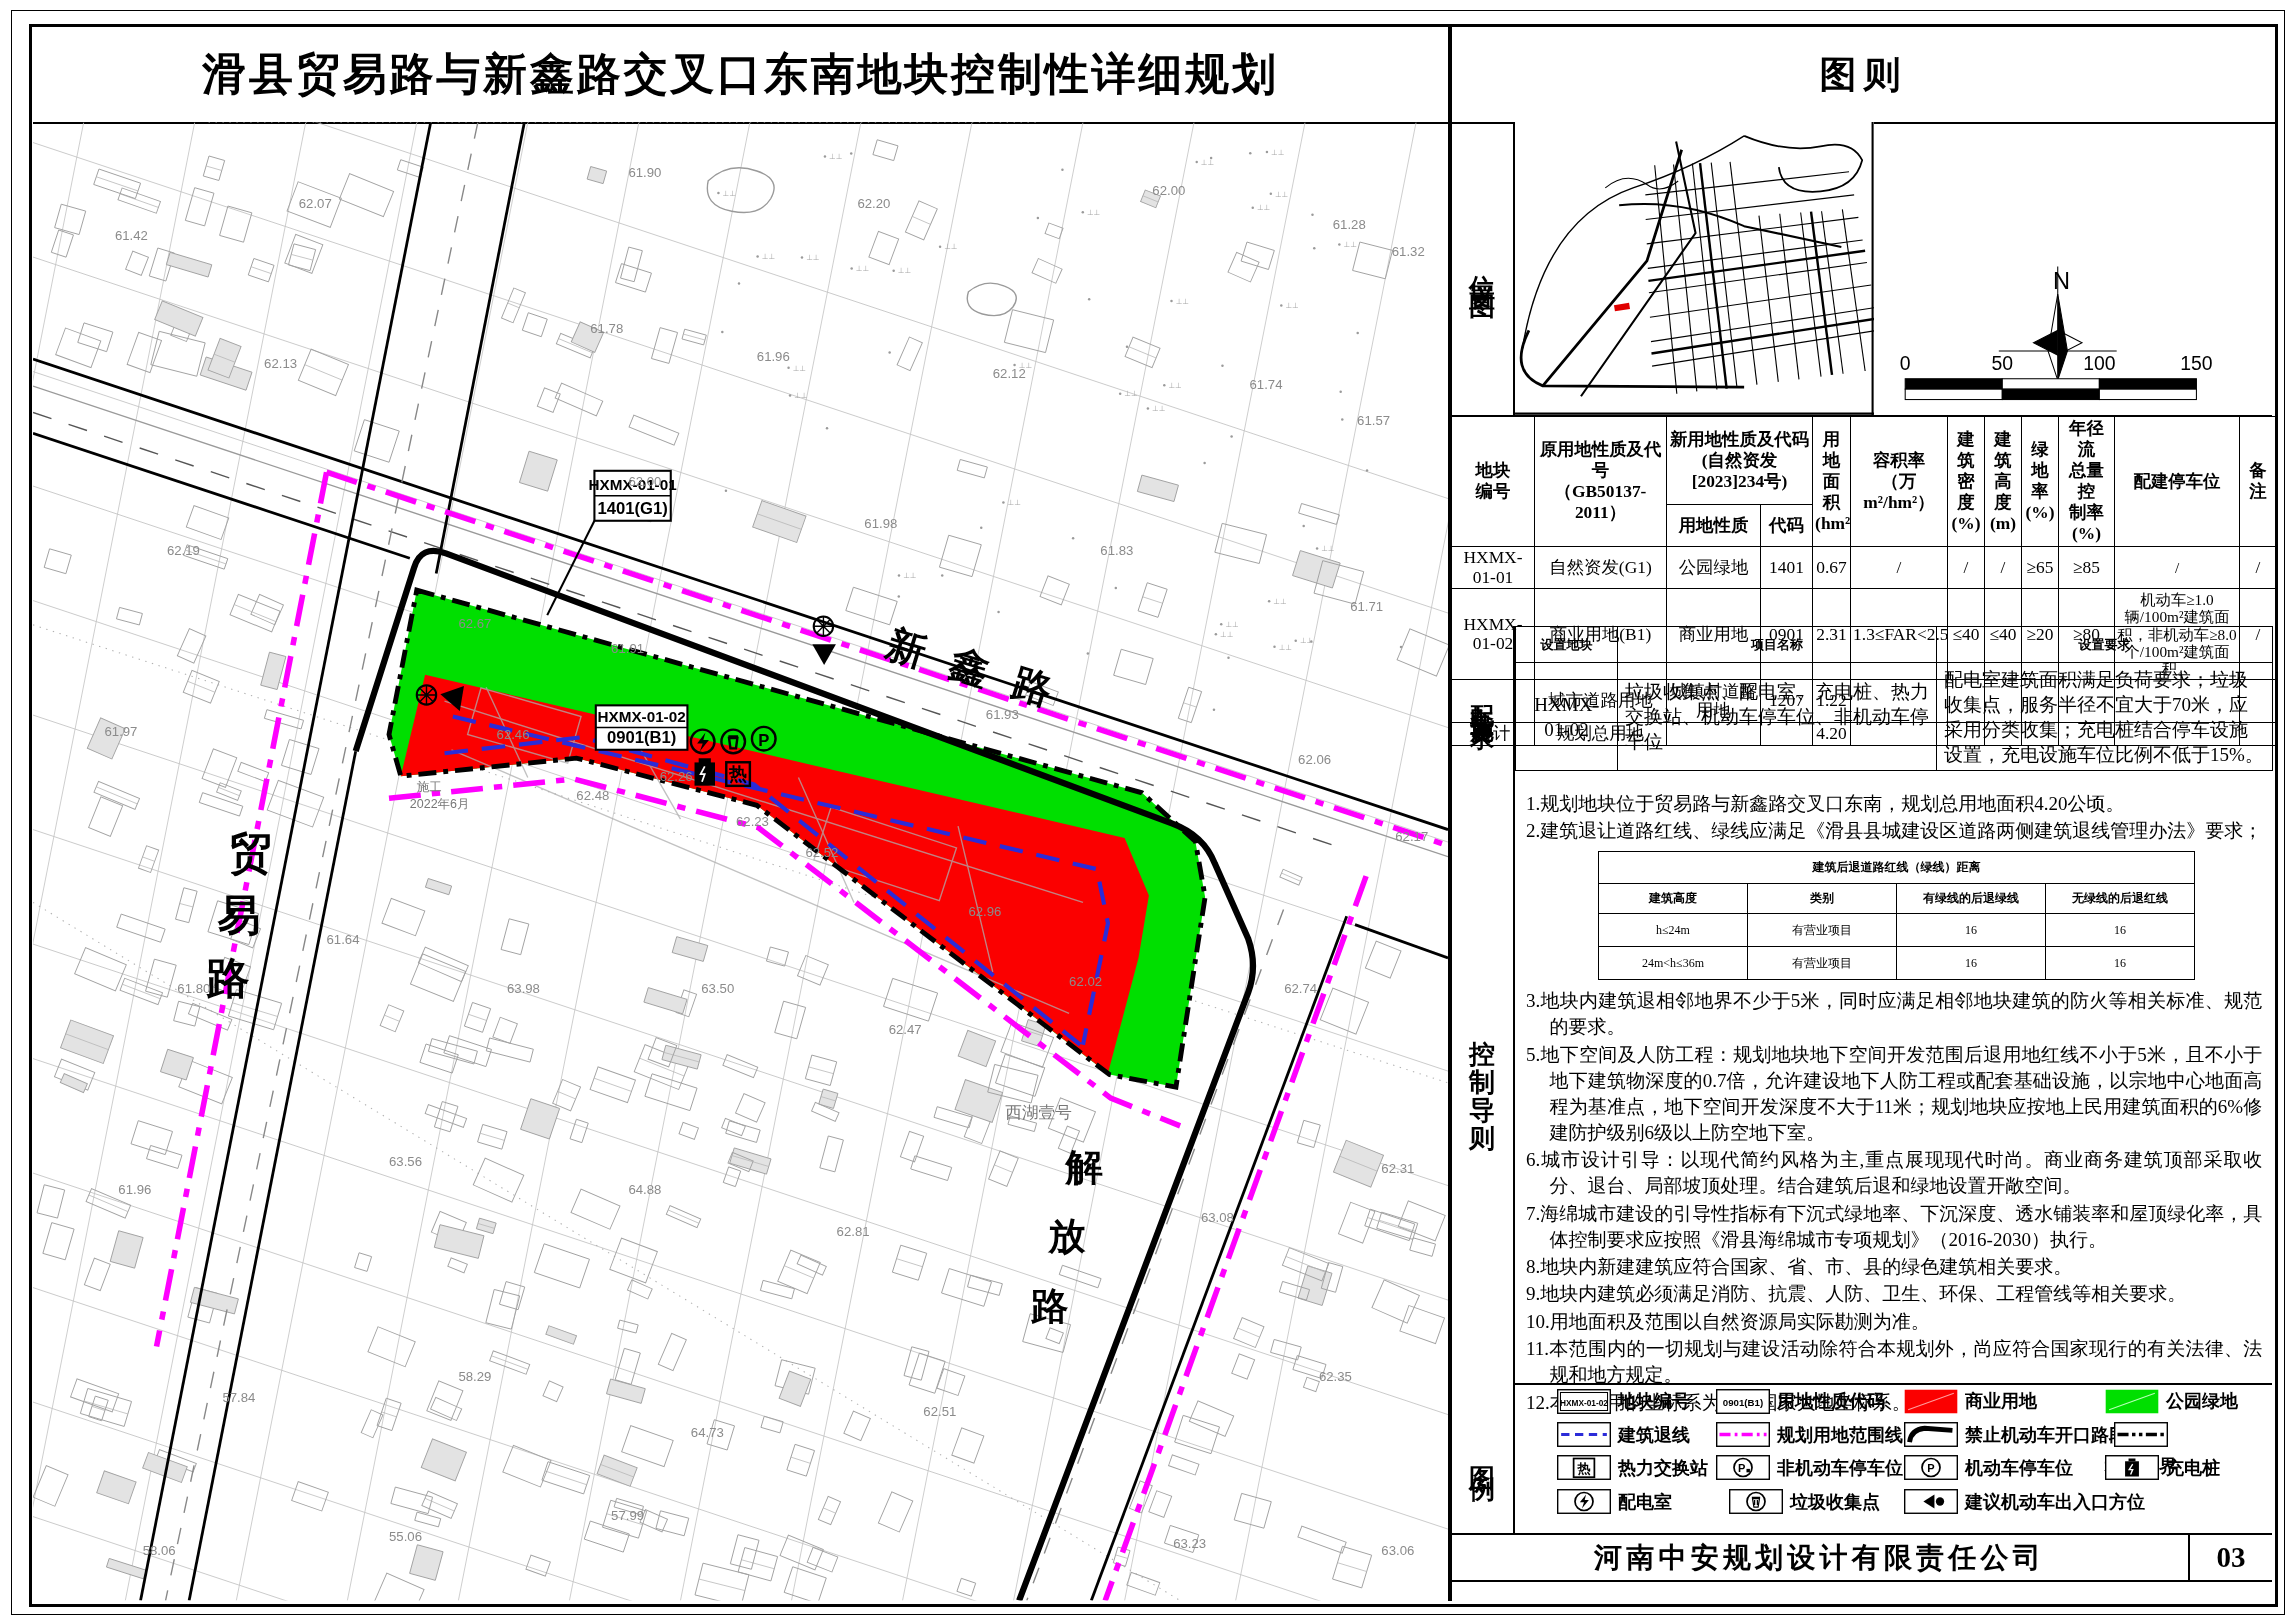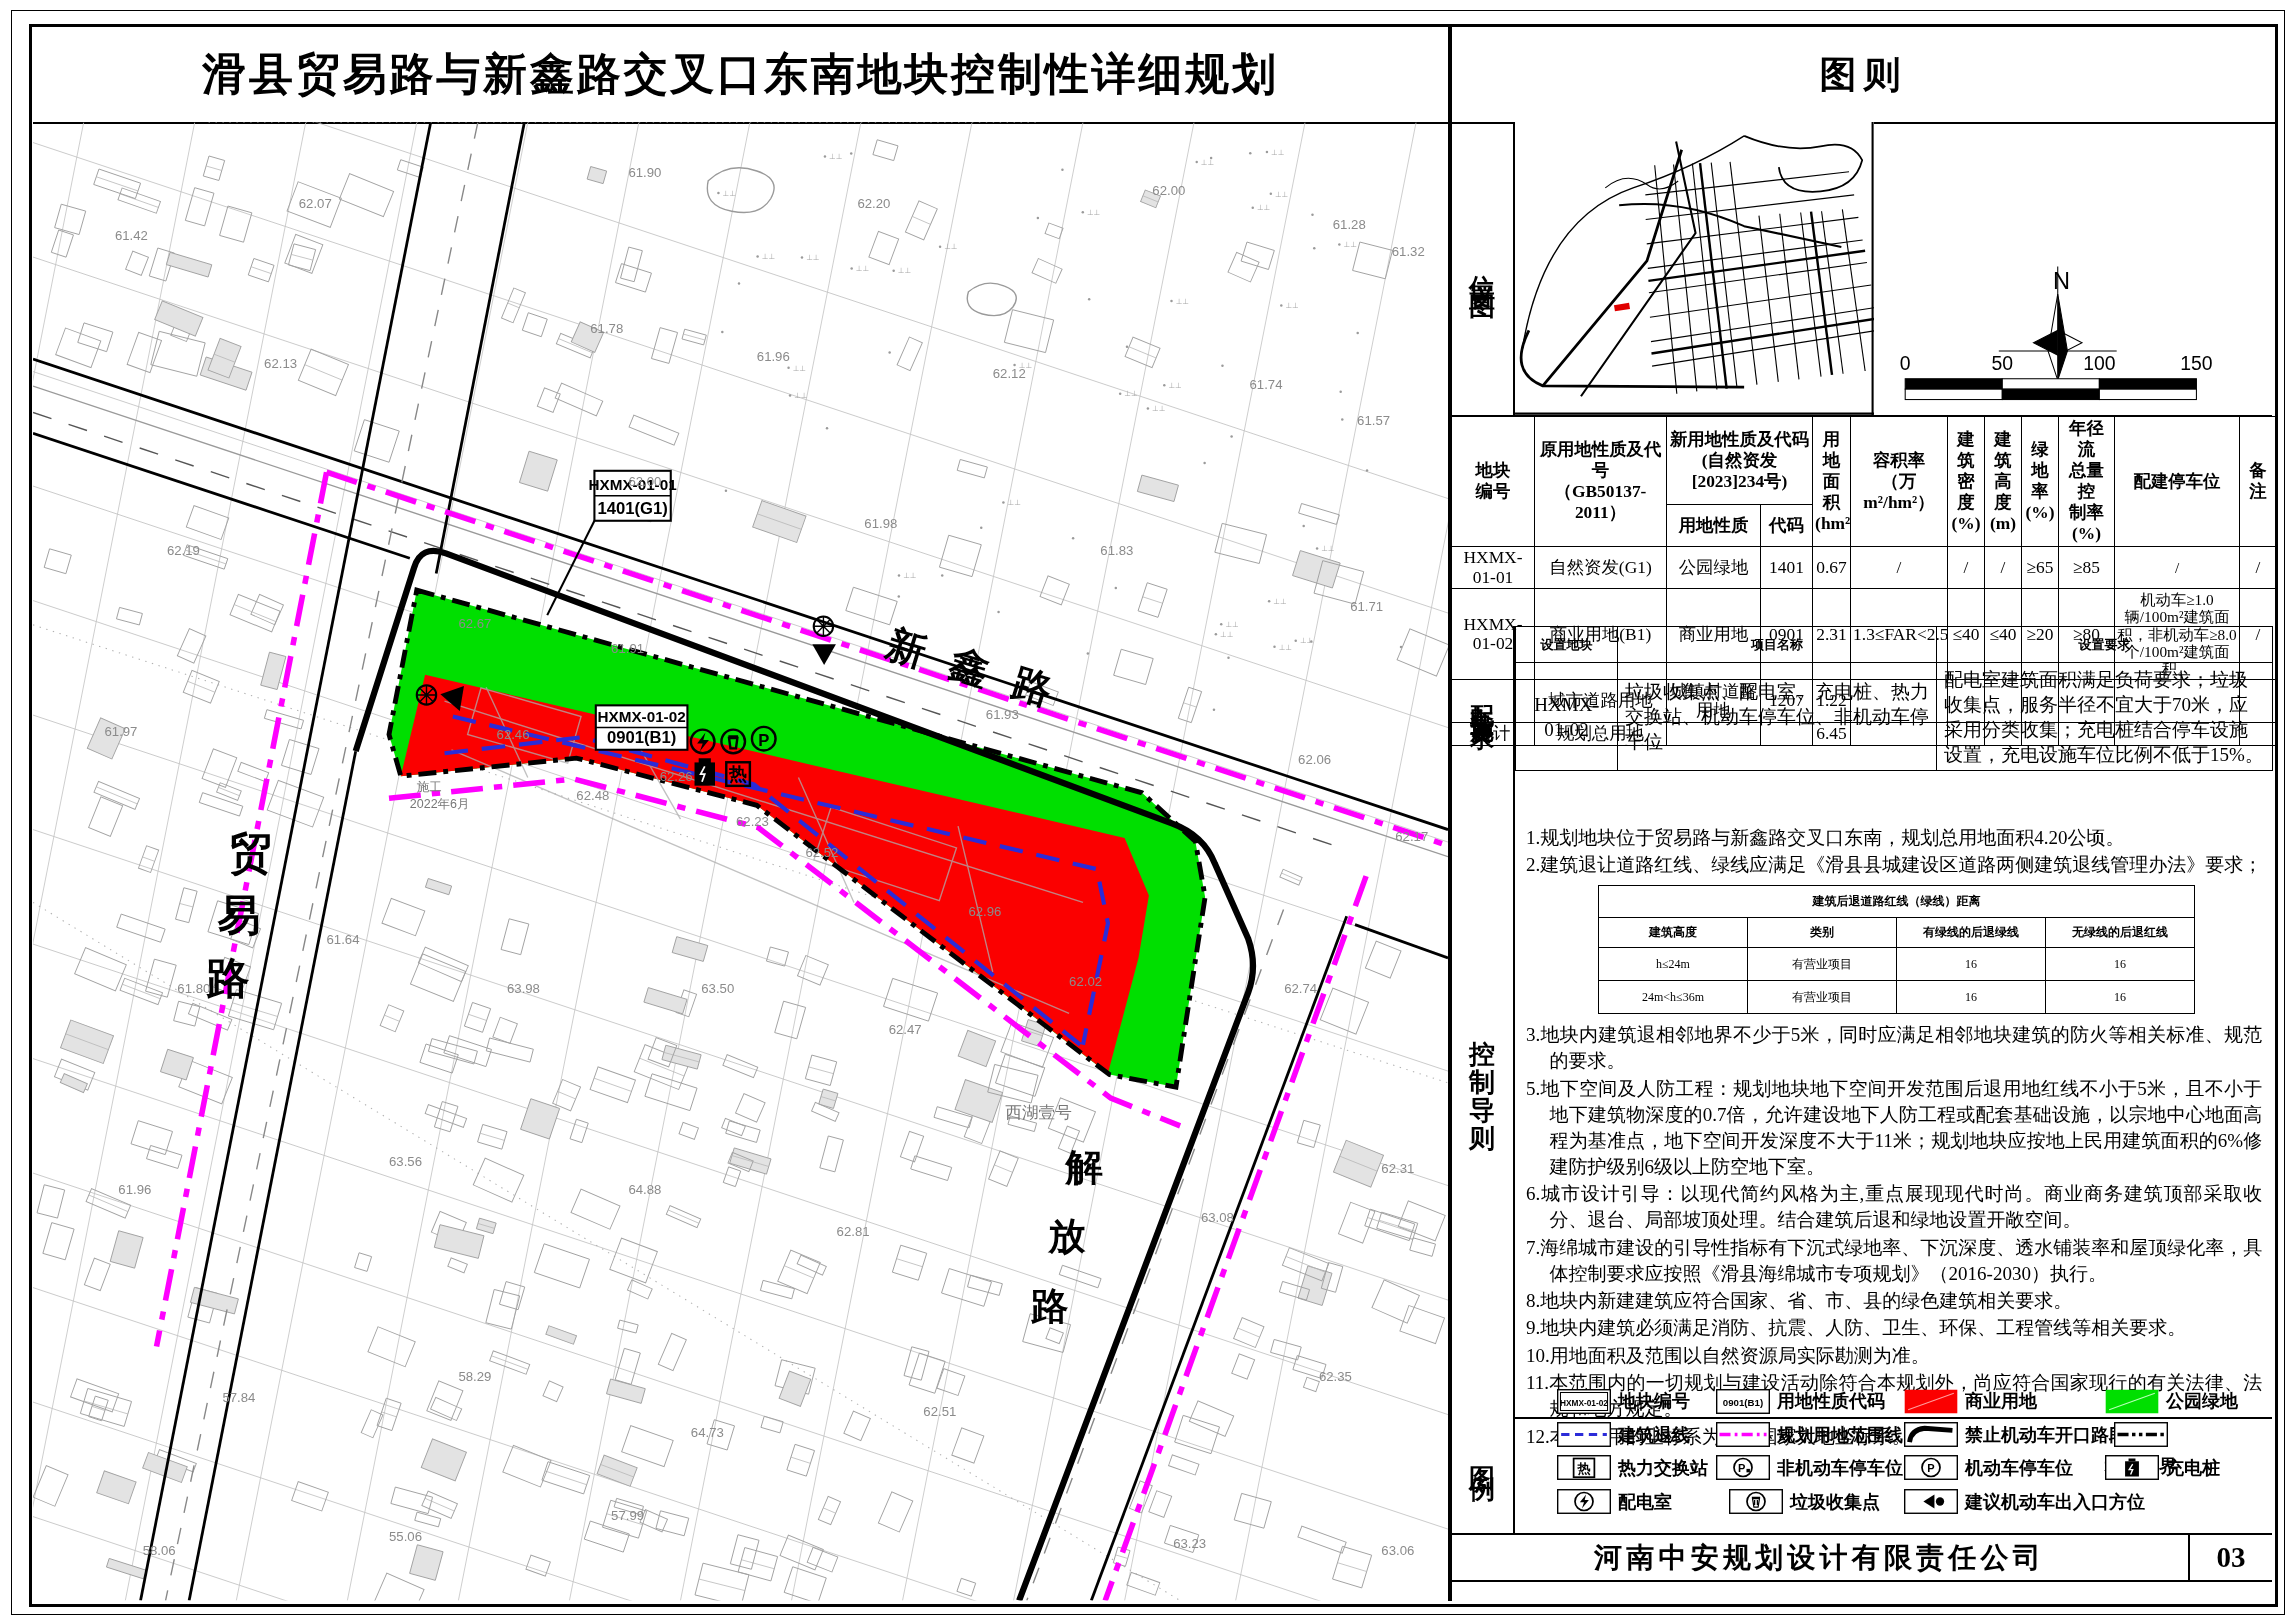--- a/index.html
+++ b/index.html
@@ -23,21 +23,21 @@
         font-family:"Liberation Serif",serif;overflow:hidden;}
   th{font-weight:bold;white-space:pre-line;}
   .land-table{position:absolute;left:1451px;top:416px;}
   .land-table th{font-size:17.4px;line-height:21px;}
   .land-table td{font-size:17.4px;line-height:19.4px;}
   .fac-label{top:626px;height:146px;}
   .fac-table{position:absolute;left:1515px;top:626px;}
   .fac-table th{font-size:13px;}
   .fac-table td{font-size:19px;line-height:25px;text-align:left;padding:2.8px 7px;}
   .guide-label{top:772px;height:607px;}
-  .guide-box{position:absolute;left:1515px;top:812px;width:757px;height:607px;box-sizing:border-box;
+  .guide-box{position:absolute;left:1515px;top:778px;width:757px;height:607px;box-sizing:border-box;
              border-bottom:2.1px solid #000;padding:12.5px 9.7px 0 11px;}
   .note{font-size:19px;line-height:26px;text-align:justify;padding-left:23.6px;text-indent:-23.6px;margin:0 0 1.4px 0;}
   .setback-table{margin:7px 0 8.3px 72px;}
   .setback-table th,.setback-table td{font-size:12px;line-height:21px;}
   .legend-label{top:1379px;height:154px;}
   .legend-box{position:absolute;left:1515px;top:1379px;width:757px;height:154px;box-sizing:border-box;}
   .legend-item{position:absolute;display:flex;align-items:center;gap:7px;}
   .legend-item .lbl{font-size:18px;font-weight:bold;white-space:nowrap;}
   .footer{position:absolute;left:1451px;top:1533px;width:821px;height:45px;border-top:2.1px solid #000;
           border-bottom:2.8px solid #000;display:flex;}
@@ -858,21 +858,21 @@
             <td></td>
             <td></td>
             <td style="font-size: 15.3px; line-height: 17.4px;"></td>
             <td></td>
           </tr>
           <tr style="height: 22px;">
             <td>合计</td>
             <td>规划总用地</td>
             <td></td>
             <td></td>
-            <td>6.45</td>
+            <td>4.20</td>
             <td></td>
             <td></td>
             <td></td>
             <td></td>
             <td></td>
             <td style="font-size: 15.3px; line-height: 17.4px;"></td>
             <td></td>
           </tr>
         </tbody>
       </table>

